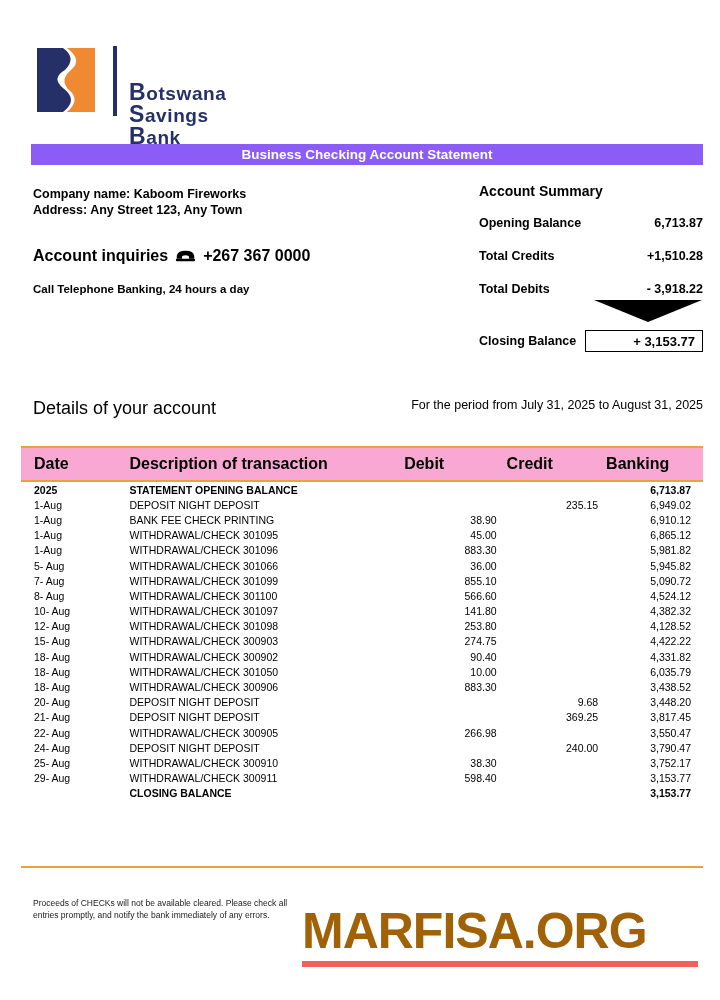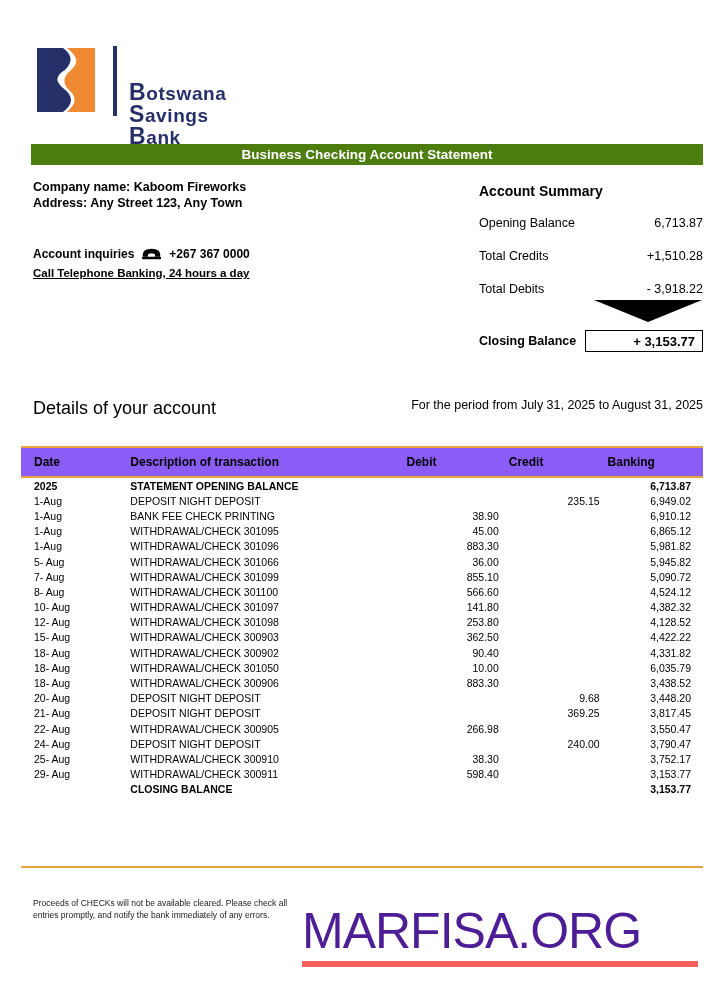--- a/index.html
+++ b/index.html
@@ -61,79 +61,78 @@
   .logo-text span { display: block; }
   .logo-text span::first-letter { font-size: 23px; }
 
   
   .title-bar {
     position: absolute;
     left: 31px;
     top: 144px;
     width: 672px;
     height: 21px;
-    background: #4d7c0f;
+    background: #8b5cf6;
     color: #ffffff;
     font-weight: bold;
     font-size: 13.5px;
     text-align: center;
     line-height: 21px;
   }
 
   
   .company-block {
     position: absolute;
     left: 33px;
-    top: 179px;
+    top: 186px;
     font-weight: bold;
     font-size: 12.5px;
     line-height: 16px;
   }
   .inquiries-row {
     position: absolute;
     left: 33px;
     top: 247px;
     font-weight: bold;
-    font-size: 12px;
+    font-size: 16px;
     display: flex;
     align-items: center;
     gap: 7px;
   }
   .phone-icon {
     display: inline-block;
     width: 21px;
     height: 14px;
     position: relative;
   }
   .telbank-note {
     position: absolute;
     left: 33px;
-    top: 267px;
+    top: 283px;
     font-weight: bold;
     font-size: 11.5px;
-    text-decoration: underline;
   }
 
   
   .summary {
     position: absolute;
     left: 479px;
     top: 183px;
     width: 224px;
   }
   .summary-title {
     font-weight: bold;
     font-size: 14px;
     margin-bottom: 17px;
   }
   .summary-row {
     display: flex;
     justify-content: space-between;
     align-items: baseline;
-    font-weight: normal;
+    font-weight: bold;
     font-size: 12.5px;
     margin-bottom: 19px;
   }
   .summary-row .val { text-align: right; }
   .arrow-wrap {
     position: absolute;
     left: 115px;
     top: 117px;
     width: 109px;
     height: 22px;
@@ -188,25 +187,25 @@
   
   .txn-table {
     position: absolute;
     left: 21px;
     top: 446px;
     width: 682px;
     border-collapse: collapse;
     font-size: 10.5px;
   }
   .txn-table thead th {
-    background: #8b5cf6;
+    background: #f9a8d4;
     border-top: 2px solid #e8a33d;
     border-bottom: 2px solid #e8a33d;
     font-weight: bold;
-    font-size: 12px;
+    font-size: 16px;
     padding: 7px 0;
     text-align: left;
   }
   .txn-table td {
     padding: 1.6px 0;
     white-space: nowrap;
     vertical-align: top;
   }
   .col-date   { width: 104px; padding-left: 13px !important; }
   .col-desc   { width: 290px; }
@@ -240,23 +239,23 @@
   }
   .watermark {
     position: absolute;
     left: 302px;
     top: 903px;
     width: 400px;
   }
   .watermark-text {
     font-family: "Liberation Sans", sans-serif;
     font-size: 50px;
-    font-weight: normal;
+    font-weight: bold;
     letter-spacing: -1px;
-    color: #4c1d95;
+    color: #a16207;
     line-height: 56px;
   }
   .watermark-bar {
     margin-top: 2px;
     height: 6px;
     background: #f4605c;
     width: 396px;
   }
 </style>
 </head>
@@ -403,21 +402,21 @@
         <tr>
           <td class="col-date">12- Aug</td>
           <td class="col-desc">WITHDRAWAL/CHECK 301098</td>
           <td class="col-debit">253.80</td>
           <td class="col-credit"></td>
           <td class="col-bal">4,128.52</td>
         </tr>
         <tr>
           <td class="col-date">15- Aug</td>
           <td class="col-desc">WITHDRAWAL/CHECK 300903</td>
-          <td class="col-debit">362.50</td>
+          <td class="col-debit">274.75</td>
           <td class="col-credit"></td>
           <td class="col-bal">4,422.22</td>
         </tr>
         <tr>
           <td class="col-date">18- Aug</td>
           <td class="col-desc">WITHDRAWAL/CHECK 300902</td>
           <td class="col-debit">90.40</td>
           <td class="col-credit"></td>
           <td class="col-bal">4,331.82</td>
         </tr>

